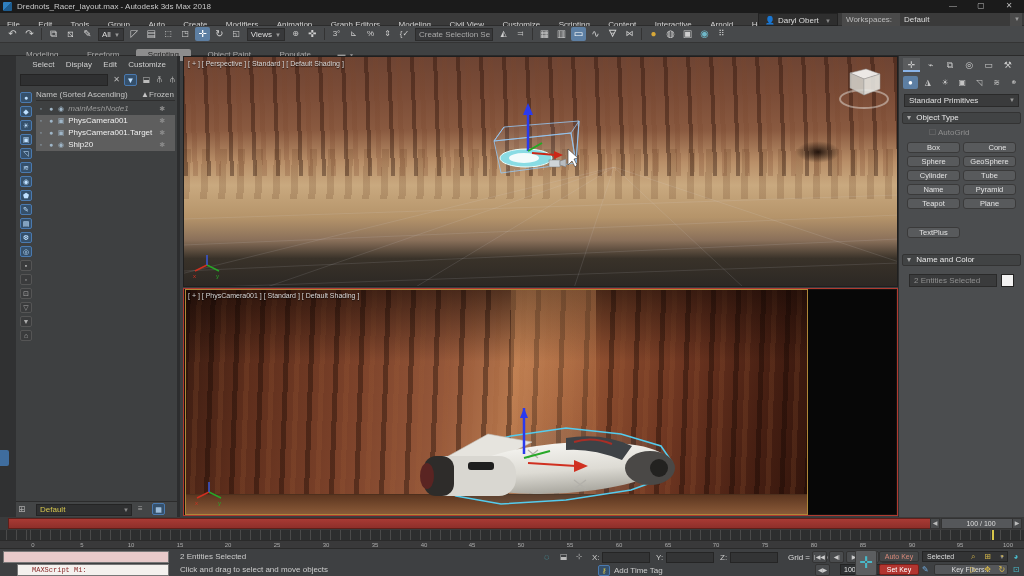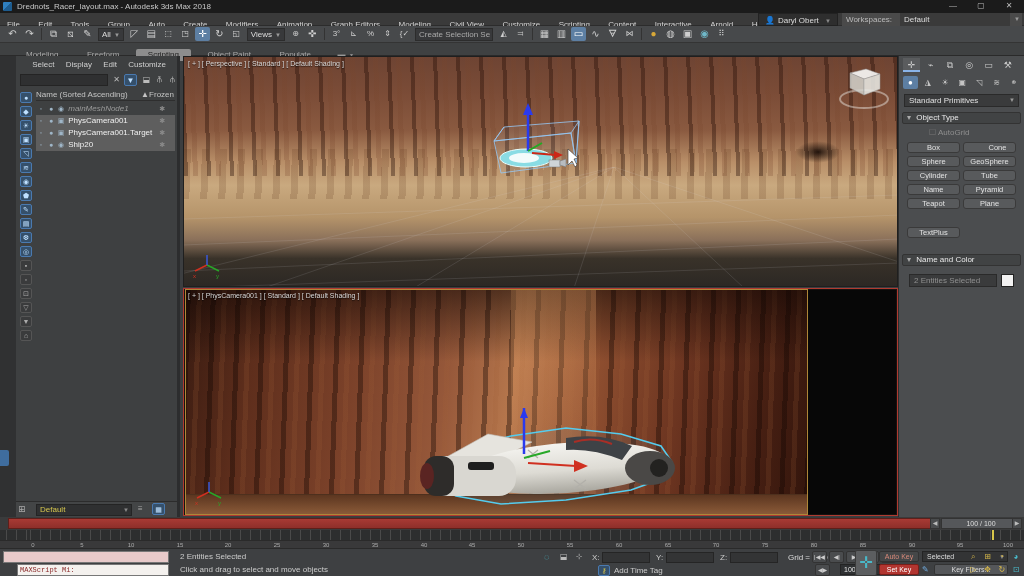--- a/index.html
+++ b/index.html
@@ -89,21 +89,21 @@
   #ts-ctrl{position:absolute;left:941px;top:1px;width:80px;height:11px;background:#55575a;border:1px solid #333;color:#ddd;font-size:7px;line-height:9px;text-align:center;}
   .ts-arr{position:absolute;top:1px;width:10px;height:11px;background:#4a4c4e;border:1px solid #333;color:#bbb;font-size:6px;line-height:9px;text-align:center;}
   #trackbar{left:0;top:530px;width:1024px;height:10px;background:#2d2e2f;
     background-image:repeating-linear-gradient(90deg,#4a4a4a 0 1px,rgba(0,0,0,0) 1px 10px);background-position:30px 0;}
   #tb-key{position:absolute;left:992px;top:0;width:2px;height:10px;background:#d8c64a;}
   #ruler{left:0;top:540px;width:1024px;height:8px;background:#39393a;border-top:1px solid #2a2a2a;}
   #ruler span{position:absolute;top:0;transform:translateX(-50%);font-size:6px;color:#aaa;line-height:8px;}
   
   #statusbar{left:0;top:548px;width:1024px;height:28px;background:#3e4042;border-top:1px solid #2a2a2a;font-size:8px;color:#ccc;}
   #mxs-pink{position:absolute;left:3px;top:2px;width:166px;height:12px;background:#e8caca;border:1px solid #777;}
-  #mxs-white{position:absolute;left:17px;top:15px;width:152px;height:12px;background:#f4f1ee;border:1px solid #777;color:#8a2a2a;font-family:"Liberation Mono","DejaVu Sans Mono",monospace;font-size:7px;line-height:11px;padding-left:2px;}
+  #mxs-white{position:absolute;left:17px;top:15px;width:152px;height:12px;background:#f4f1ee;border:1px solid #777;color:#8a2a2a;font-family:"Liberation Mono","DejaVu Sans Mono",monospace;font-size:7px;line-height:11px;padding-left:14px;}
   .coordfield{position:absolute;top:3px;width:48px;height:11px;background:#333435;border:1px solid #252525;}
   .tplay{display:inline-block;width:15px;height:12px;background:#4a4c4e;border:1px solid #333;color:#ccc;font-size:6px;line-height:11px;text-align:center;border-radius:2px;}
   #framefield{position:absolute;left:840px;top:15px;width:46px;height:11px;background:#2f3133;border:1px solid #242424;color:#e8e8e8;font-size:7px;line-height:10px;padding-left:3px;}
   #setkeys-big{position:absolute;left:855px;top:1px;width:22px;height:26px;background:#5c5e60;border:1px solid #3a3a3a;border-radius:2px;color:#49b8c8;font-size:16px;line-height:24px;text-align:center;font-weight:bold;}
   #autokey{position:absolute;left:879px;top:2px;width:40px;height:11px;background:#454748;border:1px solid #333;color:#d98a7a;font-size:7px;line-height:10px;text-align:center;border-radius:2px;}
   #setkey{position:absolute;left:879px;top:15px;width:40px;height:11px;background:#b23530;border:1px solid #7a1f1a;color:#fff;font-size:7px;line-height:10px;text-align:center;border-radius:2px;}
   #seldrop{position:absolute;left:922px;top:2px;width:86px;height:11px;background:#333435;border:1px solid #242424;color:#ddd;font-size:7px;line-height:10px;padding-left:4px;}
   #keyfilters{position:absolute;left:934px;top:15px;width:74px;height:11px;background:#55575a;border:1px solid #333;color:#ddd;font-size:7px;line-height:10px;text-align:center;border-radius:2px;}
   .navic{display:inline-block;width:12px;height:11px;color:#d8b94a;font-size:8px;line-height:11px;text-align:center;}
   .navic.teal{color:#49b8c8;}

